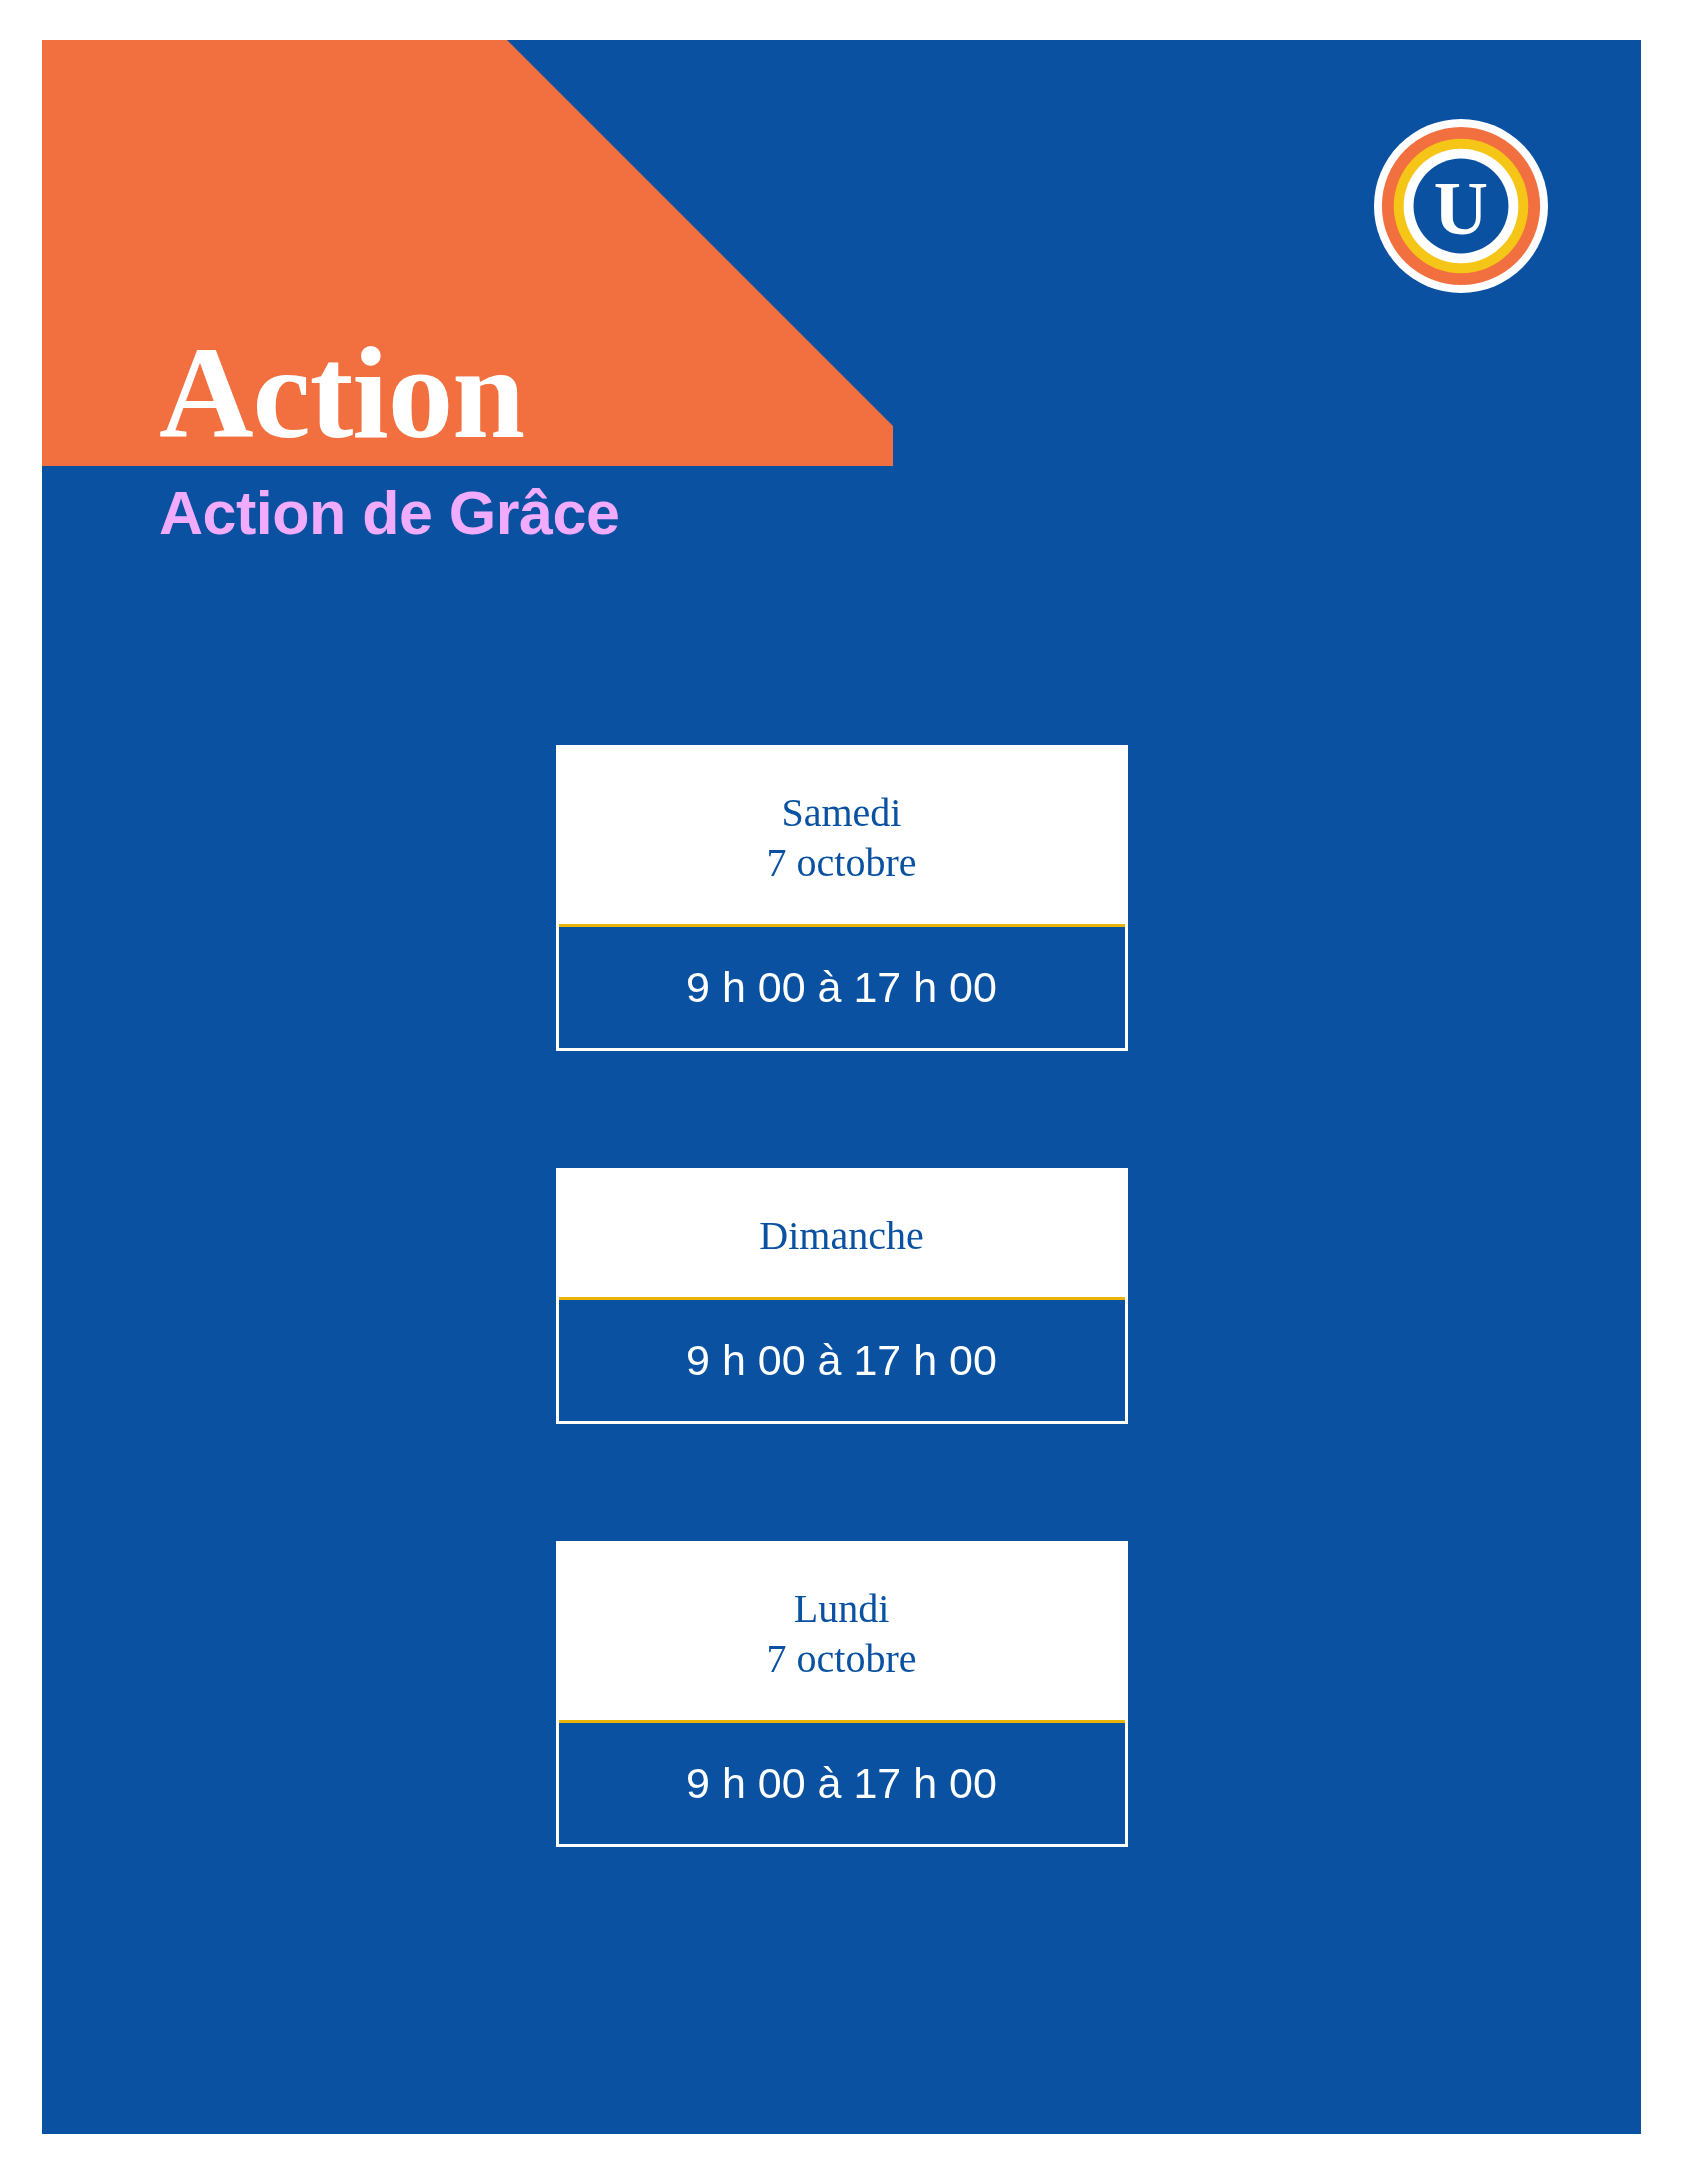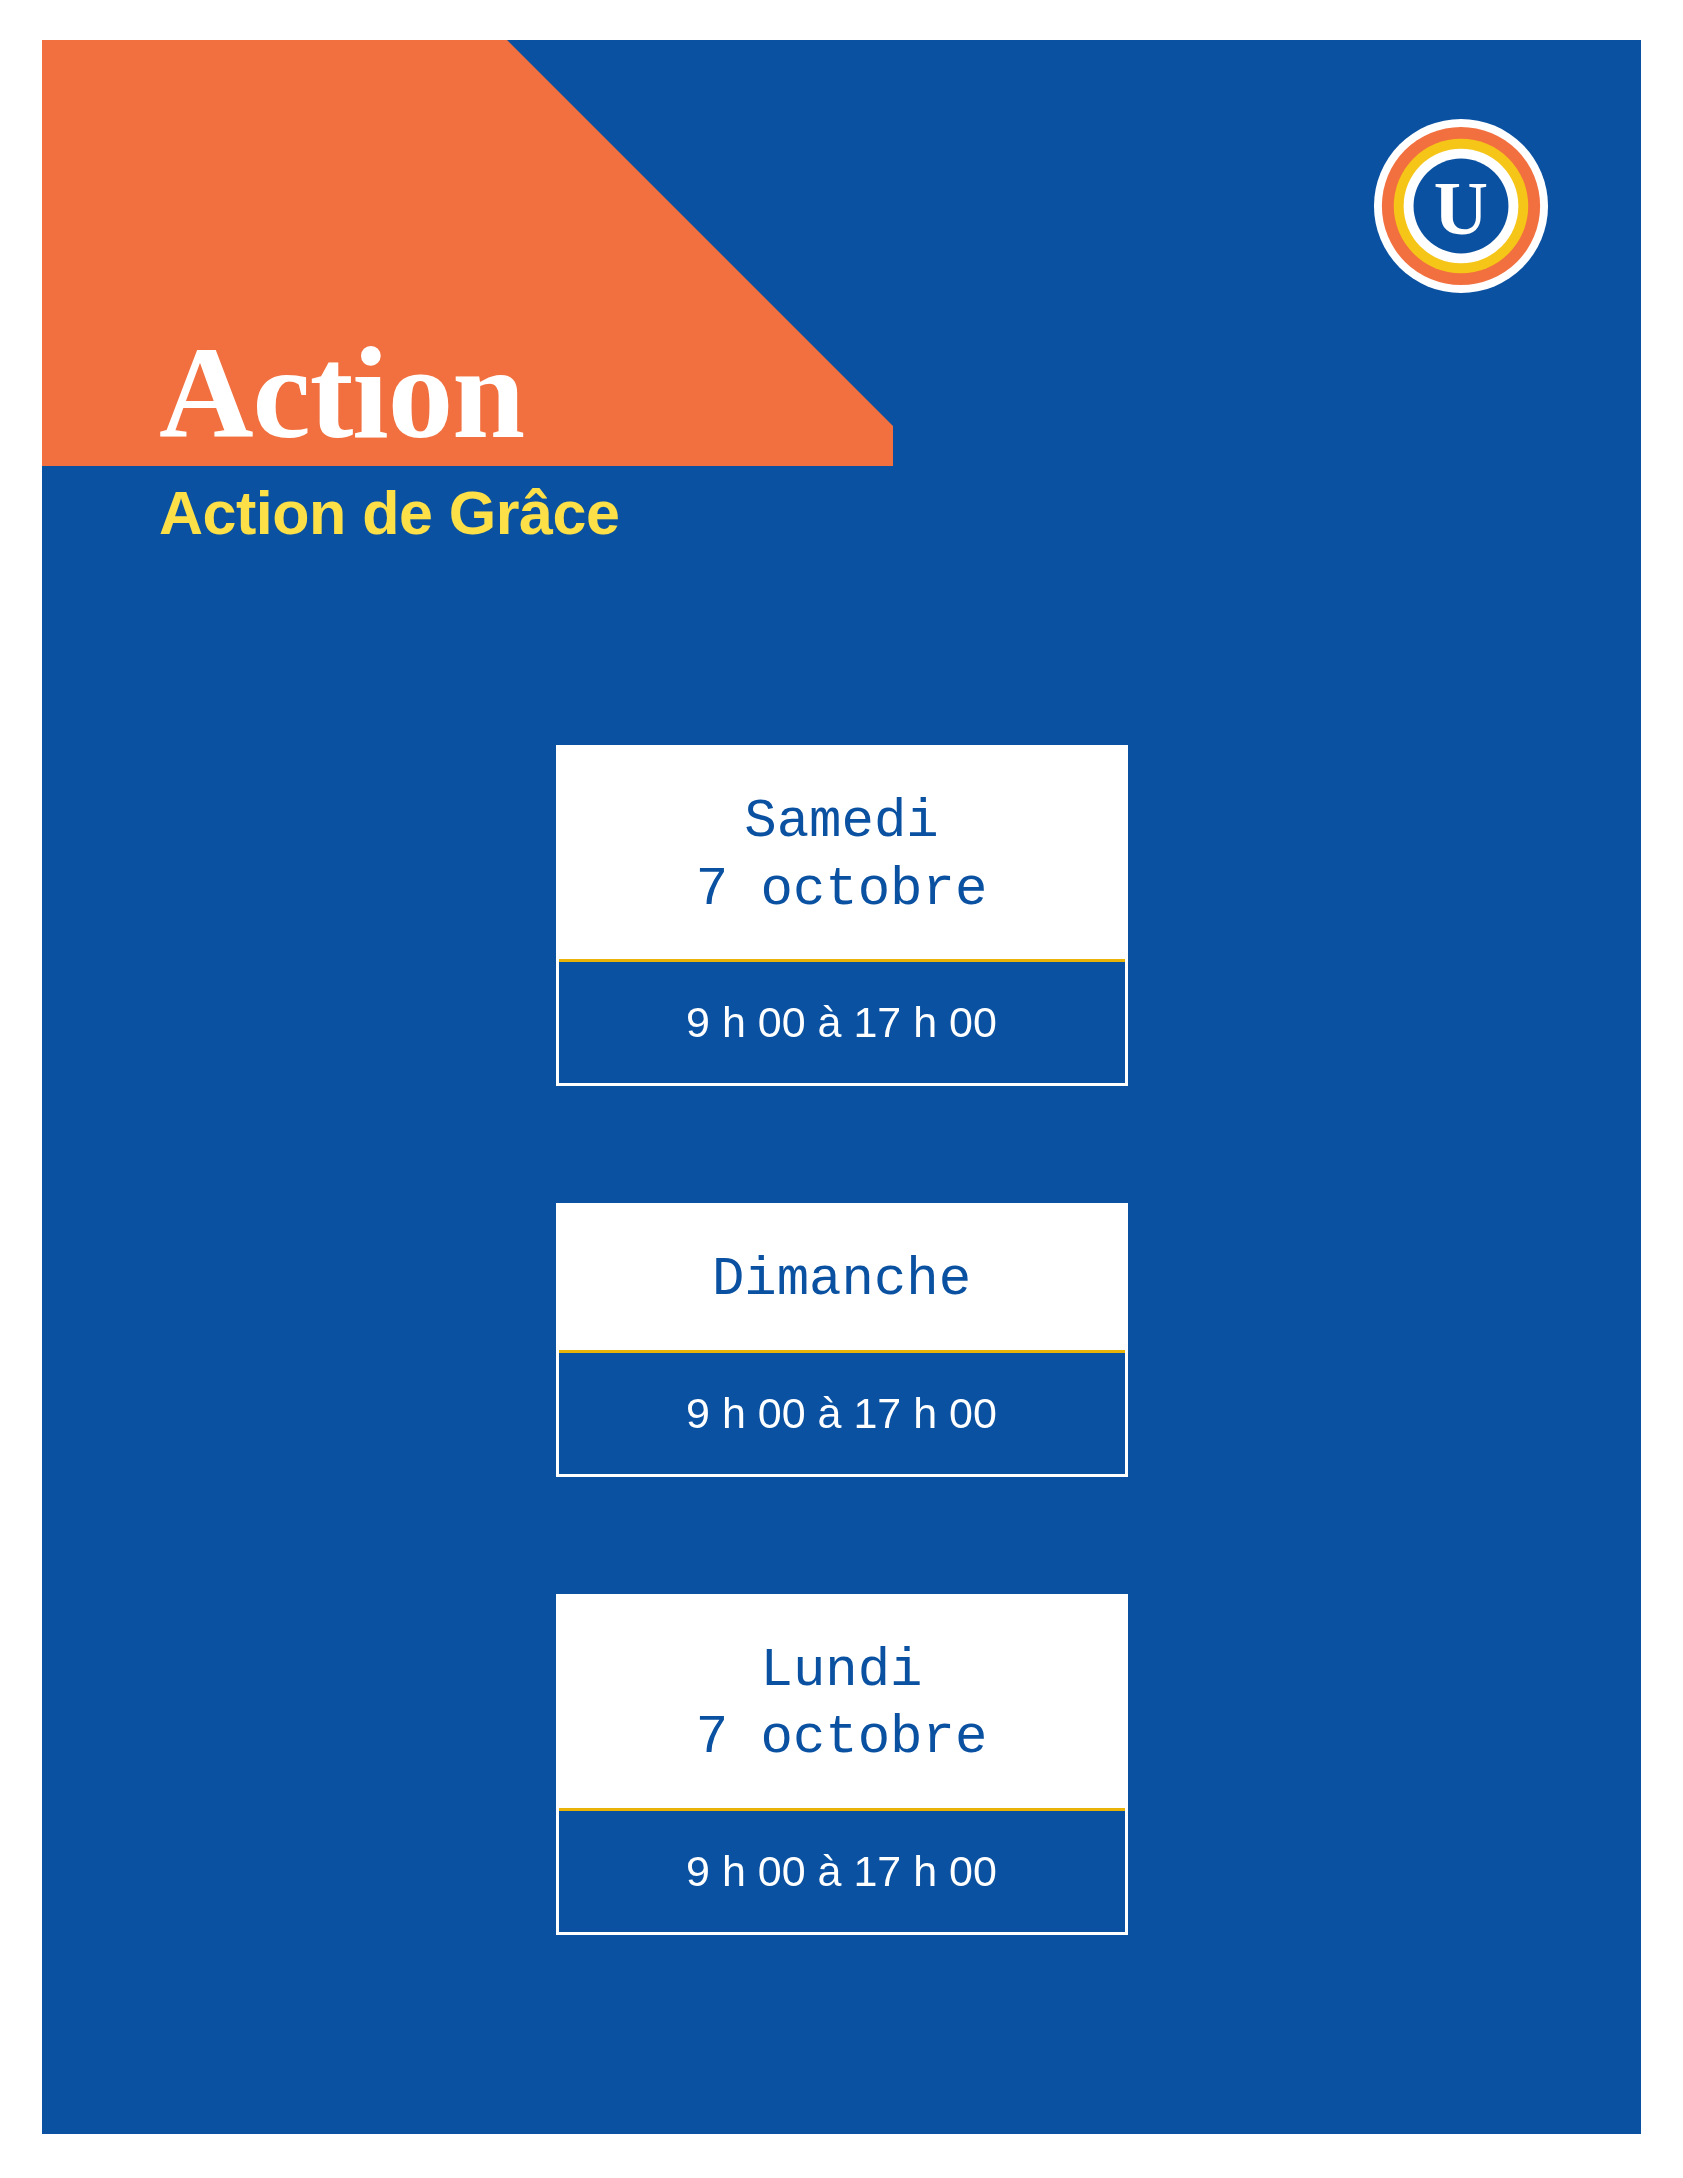--- a/index.html
+++ b/index.html
@@ -65,21 +65,21 @@
     line-height: 1.0;
     color: #ffffff;
     letter-spacing: -1px;
     margin: 0;
   }
   .subtitle {
     font-family: "Liberation Sans", sans-serif;
     font-weight: bold;
     font-size: 61px;
     line-height: 1.1;
-    color: #fde047;
+    color: #f0abfc;
     margin: 22px 16px 0 0;
     letter-spacing: -0.5px;
   }
 
   
   .cards {
     position: absolute;
     left: 0;
     right: 0;
     top: 705px;
@@ -91,23 +91,23 @@
   .card {
     width: 572px;
     border: 3px solid #ffffff;
     box-sizing: border-box;
   }
   .card-day {
     background: #ffffff;
     color: #0a51a1;
     text-align: center;
     padding: 40px 10px 36px 10px;
-    font-size: 54px;
+    font-size: 40px;
     line-height: 1.25;
-    font-family: Liberation Mono, monospace;
+    font-family: Liberation Serif, serif;
   }
   .card-day .day-name {
     display: block;
   }
   .card-day .day-date {
     display: block;
   }
   .card-hours {
     background: #0a51a1;
     color: #ffffff;

